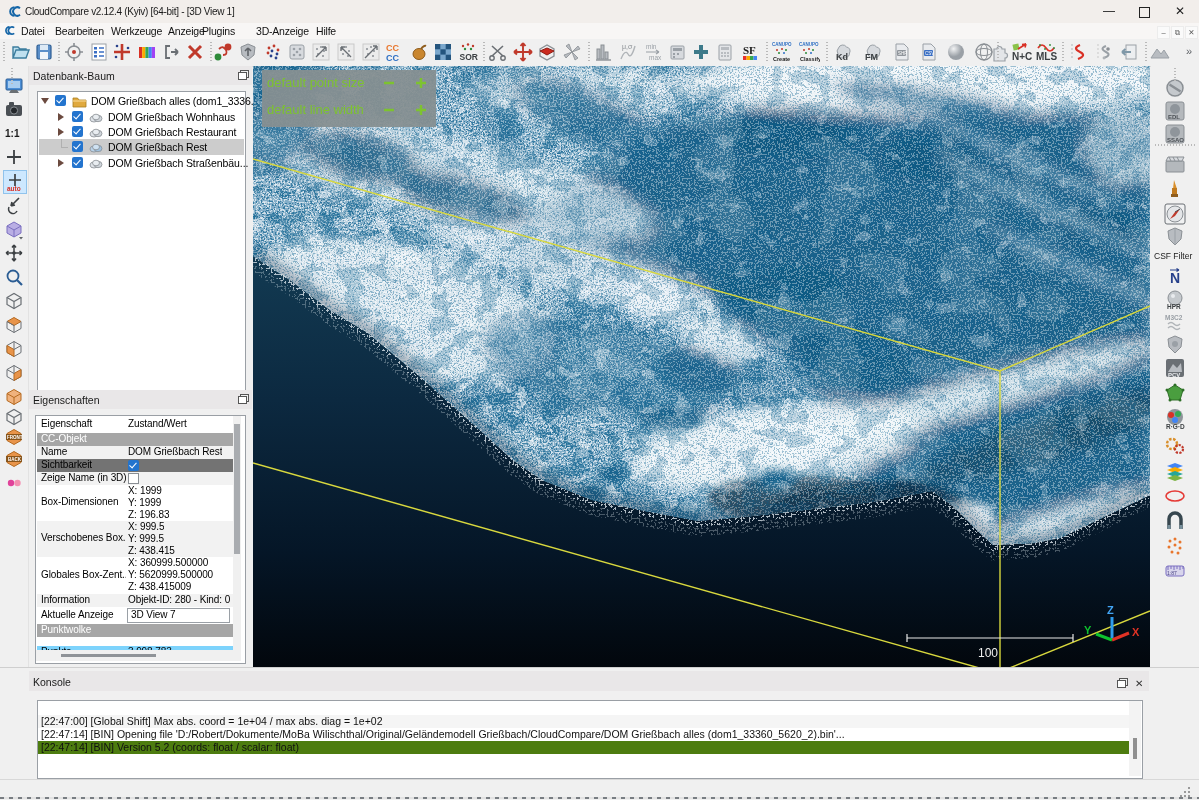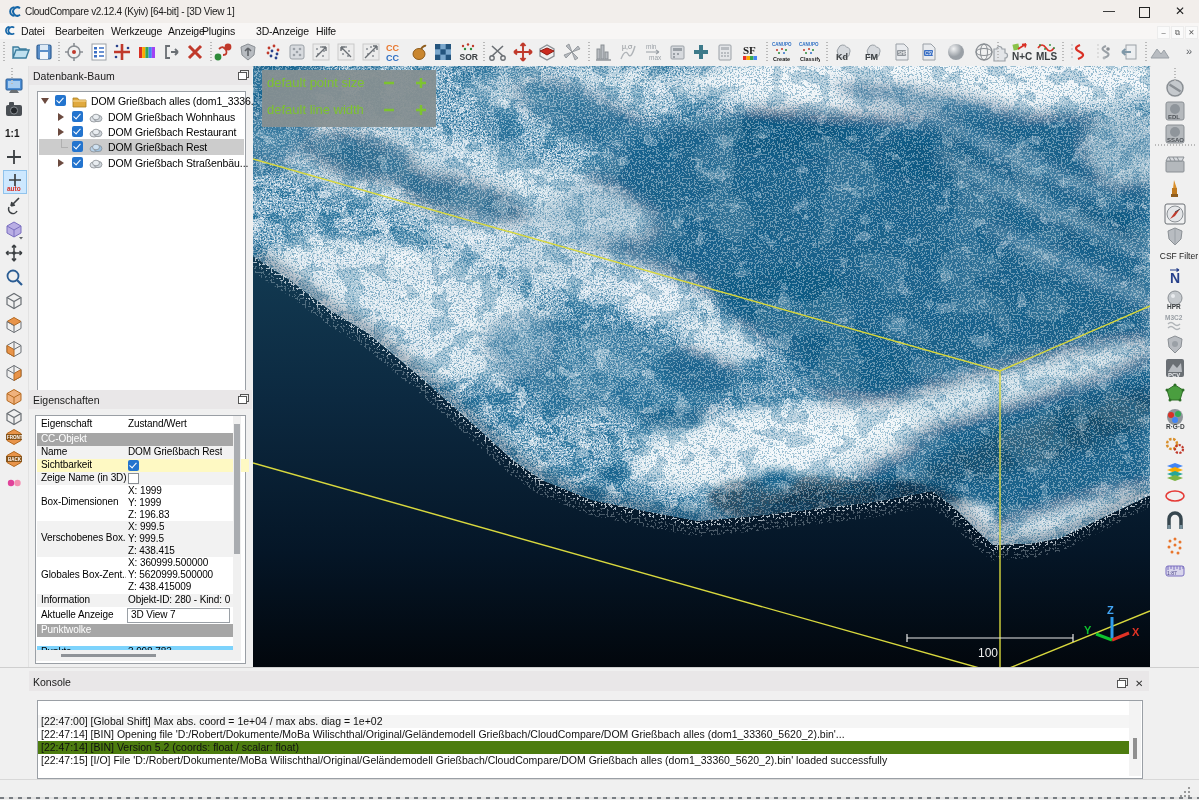--- a/index.html
+++ b/index.html
@@ -660,21 +660,21 @@
         <span class="pl" style="top:2px">Eigenschaft</span>
         <span class="pv" style="top:2px">Zustand/Wert</span>
       </div>
       <div class="prow" style="top:17px;height:13px;background:#a6a6a6;width:196px">
         <span class="pl" style="color:#fff;top:0px">CC-Objekt</span>
       </div>
       <div class="prow" style="top:30px;height:13px;background:#f2f2f2;width:196px">
         <span class="pl" style="top:0px">Name</span>
         <span class="pv" style="top:0px">DOM Grießbach Rest</span>
       </div>
-      <div class="prow" style="top:43px;height:13px;background:#fef9c3;width:212px">
+      <div class="prow" style="top:43px;height:13px;background:#737373;width:196px">
         <span class="pl" style="top:0px">Sichtbarkeit</span>
         <div class="chk" style="left:91px;top:1px;"></div>
       </div>
       <div class="prow" style="top:56px;height:13px;background:#f2f2f2;width:196px">
         <span class="pl" style="top:0px">Zeige Name (in 3D)</span>
         <div class="abs" style="left:91px;top:1px;background:#fff;border:1px solid #8a8f94;width:9px;height:9px;"></div>
       </div>
       <div class="prow" style="top:69px;height:36px;background:#fff;width:196px">
         <span class="pl" style="top:11px">Box-Dimensionen</span>
         <span class="pv" style="top:0px">X: 1999</span>
@@ -952,21 +952,21 @@
         <path d="M7,17 L12,10 L17,7 L12,14 Z" fill="#c0392b"></path>
         <path d="M12,10 L17,7" stroke="#4a4f54"></path>
       </svg>
     </div>
     <div class="abs ricon" style="top:159px">
       <svg width="24" height="24" viewBox="0 0 24 24">
         <path d="M12,3 L19,6 L18,14 L12,20 L6,14 L5,6 Z" fill="#b8bcc1" stroke="#8a8f94"></path>
         <path d="M12,3 L12,20" stroke="#9aa0a6"></path>
       </svg>
     </div>
-    <div class="abs" style="left:3px;top:185px;width:44px;text-align:right;font-size:8.5px;color:#1a1a1a">CSF Filter</div>
+    <div class="abs" style="left:3px;top:185px;width:44px;text-align:left;font-size:8.5px;color:#1a1a1a">CSF Filter</div>
     <div class="abs ricon" style="top:199px">
       <svg width="24" height="24" viewBox="0 0 24 24">
         <text x="7" y="18" font-size="14" font-weight="bold" fill="#27408b" font-family="Liberation Sans">N</text>
         <path d="M7,5 h9 m0,0 l-2.5,-1.5 m2.5,1.5 l-2.5,1.5" stroke="#27408b" stroke-width="1.2" fill="none"></path>
       </svg>
     </div>
     <div class="abs ricon" style="top:222px">
       <svg width="24" height="24" viewBox="0 0 24 24">
         <circle cx="12" cy="10" r="7" fill="#c5c9cd" stroke="#8a8f94"></circle>
         <circle cx="10" cy="8" r="2" fill="#e9ebee"></circle>
@@ -1067,21 +1067,20 @@
 
 <div class="abs" id="consoledock">
   <div class="abs" style="left:29px;top:3px;width:1120px;height:20px;background:#e9e7e8"></div>
     <div class="abs docktitle" style="left:33px;top:8px">Konsole</div>
   <div class="abs floatbtn" style="left:1117px;top:12px"></div>
   <div class="abs" style="left:1135px;top:10px;font-size:10px;color:#333">✕</div>
   <div class="abs" id="consolebox">
     <div class="crow" style="top:14px;background:#f5f5f5">[22:47:00] [Global Shift] Max abs. coord = 1e+04 / max abs. diag = 1e+02</div>
     <div class="crow" style="top:27px;background:#fff">[22:47:14] [BIN] Opening file 'D:/Robert/Dokumente/MoBa Wilischthal/Original/Geländemodell Grießbach/CloudCompare/DOM Grießbach alles (dom1_33360_5620_2).bin'...</div>
     <div class="crow" style="top:40px;background:#4d7c0f">[22:47:14] [BIN] Version 5.2 (coords: float / scalar: float)</div>
-    <div class="crow" style="top:53px;background:#fff">[22:47:15] [I/O] File 'D:/Robert/Dokumente/MoBa Wilischthal/Original/Geländemodell Grießbach/CloudCompare/DOM Grießbach alles (dom1_33360_5620_2).bin' loaded successfully</div>
     <div class="abs" style="left:1091px;top:0px;width:12px;height:75px;background:#f3f3f3"></div>
       <div class="abs" style="left:1095px;top:37px;width:4px;height:21px;background:#909090"></div>
   </div>
 </div>
 
 <div class="abs" id="statusbar">
   <svg class="abs" style="left:1178px;top:7px" width="14" height="11">
       <g fill="#9a9a9a">
         <rect x="10" y="8" width="2" height="2"></rect>
         <rect x="6" y="8" width="2" height="2"></rect>

